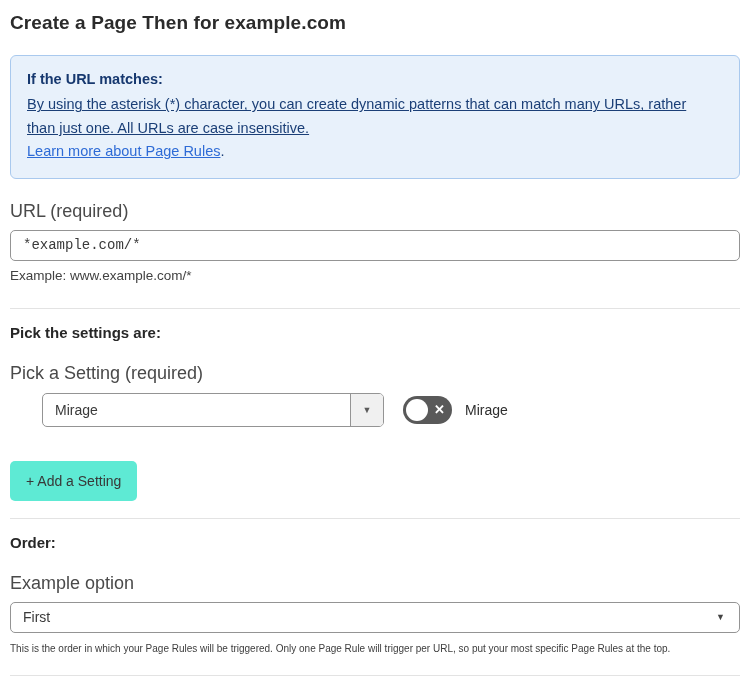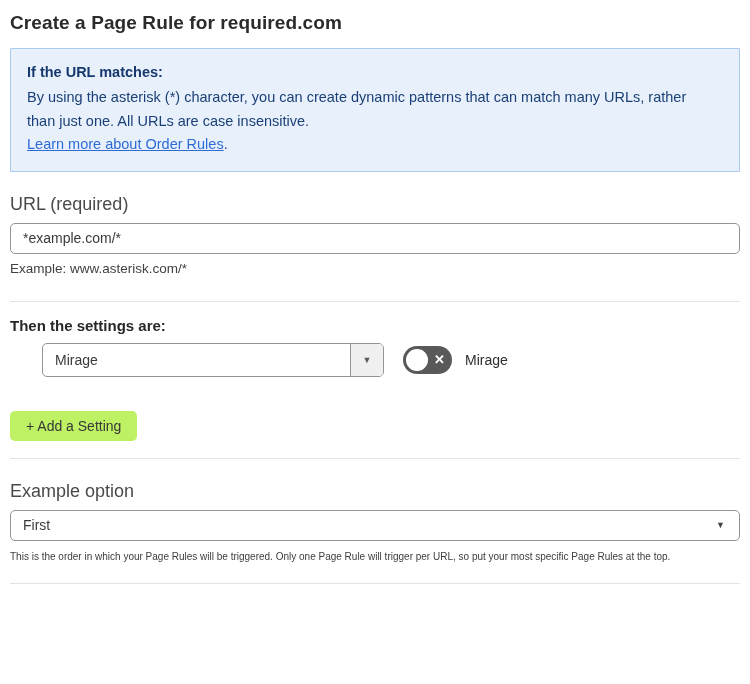--- a/index.html
+++ b/index.html
@@ -11,42 +11,42 @@
     overflow: hidden;
   }
   .container { padding: 10px 10px 0 10px; }
 
   .page-title {
     font-size: 19px; font-weight: bold; color: #2b2b2b;
     margin-top: 2px; letter-spacing: 0.1px;
   }
 
   .info-box {
-    margin-top: 14px;
+    margin-top: 21px;
     background: #e8f1fb;
     border: 1px solid #a9c9ee;
-    border-radius: 1px;
+    border-radius: 6px;
     padding: 12px 16px 14px 16px;
     color: #1b3f77;
     font-size: 14.5px;
     line-height: 1.62;
   }
   .info-box .info-heading { font-weight: bold; font-size: 14.5px; color: #16386f; }
-  .info-box .info-body { margin-top: 2px; max-width: 680px; }
+  .info-box .info-body { margin-top: 2px; max-width: 680px; text-decoration: underline; }
   .info-box a.info-link { color: #2e6bd6; text-decoration: underline; cursor: pointer; }
 
   .field-label { margin-top: 22px; font-size: 18px; color: #4a4a4a; }
 
   .text-input {
     margin-top: 8px;
     width: 730px; height: 31px;
     border: 1px solid #949494;
     border-radius: 5px;
     padding: 0 12px;
-    font-family: Liberation Sans, sans-serif;
+    font-family: Liberation Mono, monospace;
     font-size: 14px; color: #3a3a3a;
     background: #fff;
     outline: none;
     display: block;
   }
   .hint-text { margin-top: 7px; font-size: 13.5px; color: #424242; }
 
   .divider { margin-top: 25px; border: none; border-top: 1px solid #e3e3e3; height: 0; }
 
   .section-heading { margin-top: 15px; font-size: 15px; font-weight: bold; color: #272727; }
@@ -90,25 +90,25 @@
   .toggle .x-glyph {
     position: absolute; right: 7px; top: 50%;
     transform: translateY(-52%);
     color: #ffffff; font-size: 13px; font-weight: bold;
     line-height: 1;
   }
   .toggle-label { margin-left: 13px; font-size: 14px; color: #2e2e2e; }
 
   .btn {
     display: inline-flex; align-items: center; justify-content: center;
-    height: 30px; padding: 0 16px;
+    height: 40px; padding: 0 16px;
     border: none; border-radius: 5px;
     font-family: "Liberation Sans", sans-serif;
     font-size: 14px; color: #383838;
-    background: #bef264;
+    background: #5eead4;
     cursor: pointer;
   }
   .add-setting-btn { margin-top: 34px; }
 
   .select-box {
     margin-top: 8px;
     width: 730px; height: 31px;
     border: 1px solid #949494;
     border-radius: 5px;
     background: #ffffff;
@@ -125,55 +125,57 @@
     line-height: 1.6; max-width: 715px;
   }
   .divider-order { margin-top: 17px; }
   .divider-footer { margin-top: 18px; }
 </style>
 </head>
 <body>
 
 <div class="container">
 
-  <div class="page-title">Create a Page Rule for required.com</div>
+  <div class="page-title">Create a Page Then for example.com</div>
 
   <div class="info-box">
     <div class="info-heading">If the URL matches:</div>
     <div class="info-body">By using the asterisk (*) character, you can create dynamic patterns that can match many URLs, rather than just one. All URLs are case insensitive.</div>
-    <div><a class="info-link">Learn more about Order Rules</a><span>.</span></div>
+    <div><a class="info-link">Learn more about Page Rules</a><span>.</span></div>
   </div>
 
   <div class="field-label">URL (required)</div>
   <input class="text-input" type="text" value="*example.com/*" style="">
-  <div class="hint-text">Example: www.asterisk.com/*</div>
+  <div class="hint-text">Example: www.example.com/*</div>
 
   <hr class="divider">
 
-  <div class="section-heading">Then the settings are:</div>
+  <div class="section-heading">Pick the settings are:</div>
 
+  <div class="field-label">Pick a Setting (required)</div>
 
   <div class="setting-row">
     <div class="dropdown">
       <div class="dropdown-value">Mirage</div>
       <div class="dropdown-arrow-seg">
           <span>▼</span>
         </div>
     </div>
     <div class="toggle">
       <span class="knob"></span>
       <span class="x-glyph">✕</span>
     </div>
     <div class="toggle-label">Mirage</div>
   </div>
 
   <button class="btn add-setting-btn">+ Add a Setting</button>
 
   <hr class="divider divider-order">
 
+  <div class="section-heading">Order:</div>
 
   <div class="field-label">Example option</div>
 
   <div class="select-box">
     <span class="select-value">First</span>
     <span class="select-arrow">▼</span>
   </div>
 
   <div class="order-help">This is the order in which your Page Rules will be triggered. Only one Page Rule will trigger per URL, so put your most specific Page Rules at the top.</div>
 

